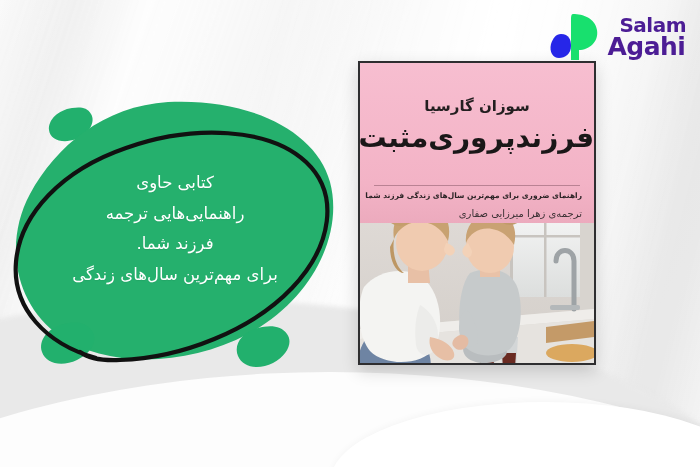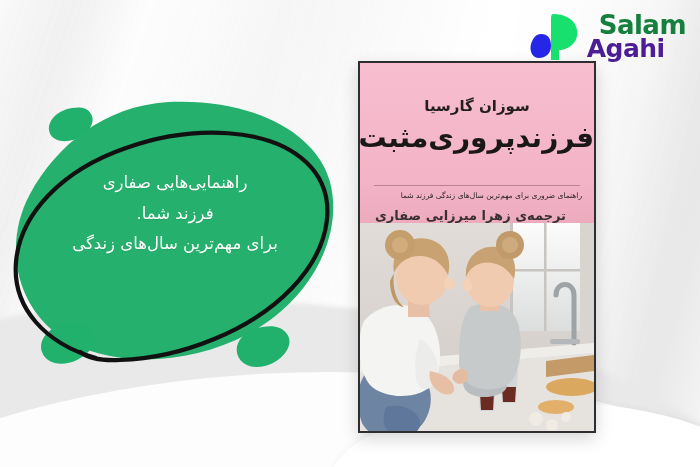--- a/index.html
+++ b/index.html
@@ -132,21 +132,21 @@
   }
   .callout-text .ln { display: block; white-space: nowrap; }
   .callout-text b { font-weight: 400; }
 
   
   .book {
     position: absolute;
     left: 358px;
     top: 61px;
     width: 238px;
-    height: 372px;
+    height: 304px;
     background: #2e2e30;
     padding: 2px;
     box-sizing: border-box;
     box-shadow: 0 6px 16px rgba(0,0,0,0.16);
   }
   .book-inner {
     position: relative;
     width: 100%;
     height: 100%;
     overflow: hidden;
@@ -187,32 +187,32 @@
     font-weight: 700;
     color: #1a1718;
     letter-spacing: -0.5px;
   }
   .cover-sub {
     position: absolute;
     right: 12px;
     top: 128px;
     direction: rtl;
     font-size: 7.5px;
-    font-weight: 400;
+    font-weight: 700;
     color: #2c2426;
     white-space: nowrap;
     text-align: right;
   }
   .cover-trans {
     position: absolute;
-    right: 28px;
+    right: 12px;
     top: 145px;
     direction: rtl;
-    font-size: 13px;
-    font-weight: 700;
+    font-size: 10px;
+    font-weight: 400;
     color: #3a3033;
     white-space: nowrap;
   }
   .publisher-logo {
     position: absolute;
     right: 12px;
     top: 163px;
     width: 26px;
     height: 24px;
   }
@@ -241,22 +241,22 @@
     height: 50px;
     flex: 0 0 auto;
   }
   .brand-words {
     display: flex;
     flex-direction: column;
     line-height: 0.92;
     font-weight: 700;
   }
   .brand-salam {
-    font-size: 26px;
-    color: #15803d;
+    font-size: 20px;
+    color: #4c1d95;
     letter-spacing: -0.5px;
     margin-left: 12px;
   }
   .brand-agahi {
     font-size: 25px;
     color: #4c1d95;
     letter-spacing: -0.5px;
   }
   .watermark {
     position: absolute;
@@ -305,21 +305,22 @@
                C46 258 12 222 16 176
                C20 128 62 84 126 62
                C194 38 270 42 306 76
                C340 108 332 160 292 202
                C252 244 182 272 120 274
                C100 275 88 272 80 266" fill="none" stroke="#111111" stroke-width="4.2" stroke-linecap="round"></path>
     </svg>
   </div>
 
   <div class="callout-text">
-    <span class="ln"><b>راهنمایی‌هایی</b><span> صفاری</span></span>
+    <span class="ln">کتابی حاوی</span>
+    <span class="ln"><b>راهنمایی‌هایی</b><span> ترجمه</span></span>
     <span class="ln"><b>فرزند</b><span> شما.</span></span>
     <span class="ln"><span>برای مهم‌ترین سال‌های </span><b>زندگی</b></span>
   </div>
 
   <div class="book">
     <div class="book-inner">
 
       <div class="cover-top"></div>
       <div class="cover-rule"></div>
 

